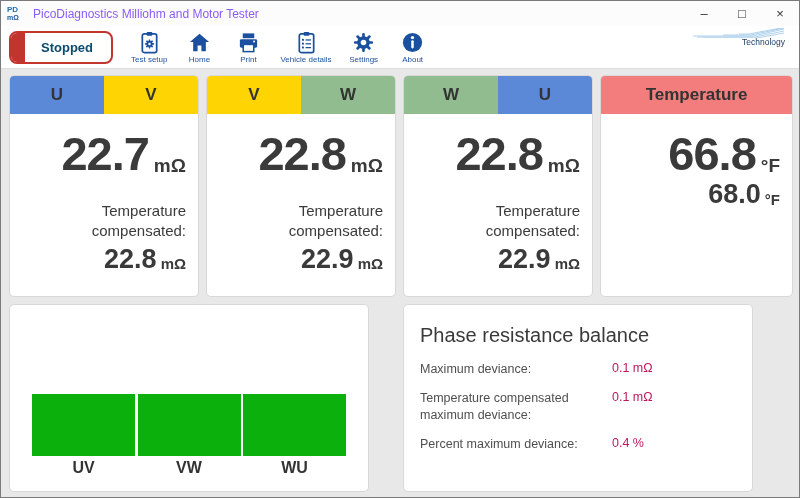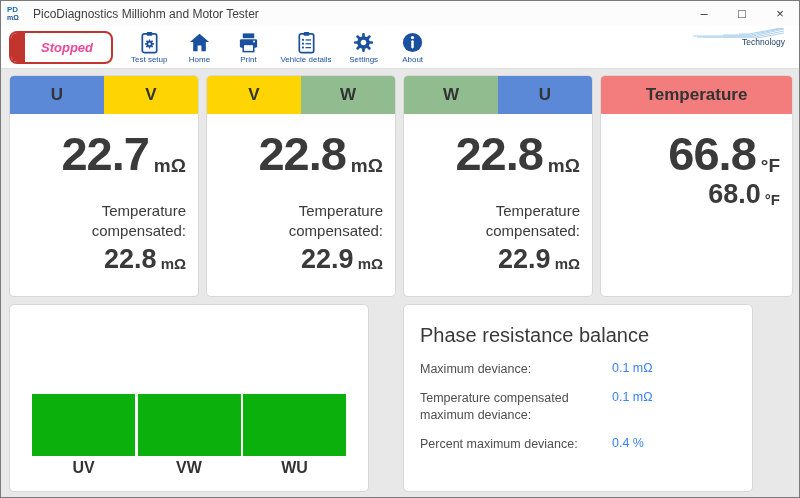--- a/index.html
+++ b/index.html
@@ -4,29 +4,29 @@
 <style>
   * { margin:0; padding:0; box-sizing:border-box; }
   html,body { width:800px; height:498px; font-family:"Liberation Sans", sans-serif; }
   .window { position:relative; width:800px; height:498px; background:#e9e8e8; border:1px solid #7a7a7a; overflow:hidden; }
 
   
   .titlebar { position:absolute; top:0; left:0; right:0; height:25px; background:#fcfcfc; display:flex; align-items:center; }
   .app-icon { width:20px; height:18px; margin-left:6px; display:flex; flex-direction:column; justify-content:center; line-height:1; }
   .app-icon .t { font-size:8px; font-weight:bold; color:#1b6fb5; }
   .app-icon .b { font-size:7px; font-weight:bold; color:#1b509e; }
-  .title-text { font-size:12px; color:#404040; margin-left:6px; }
+  .title-text { font-size:12px; color:#8b5cf6; margin-left:6px; }
   .win-controls { margin-left:auto; display:flex; height:100%; }
   .win-btn { width:38px; height:100%; display:flex; align-items:center; justify-content:center; font-size:13px; color:#333; cursor:default; }
 
   
   .toolbar { position:absolute; top:25px; left:0; right:0; height:43px; background:#ffffff; border-bottom:1px solid #dedede; display:flex; align-items:center; }
   .stopped-btn { position:relative; margin-left:8px; width:104px; height:33px; background:#fff; border:2px solid #c2342e; border-radius:8px; display:flex; align-items:center; justify-content:center; overflow:hidden; cursor:pointer; }
   .stopped-block { position:absolute; left:0; top:0; bottom:0; width:14px; background:#c2342e; }
-  .stopped-label { font-size:13px; font-weight:600; color:#ec4899; margin-left:12px;font-style:italic; }
+  .stopped-label { font-size:13px; font-weight:600; color:#0c4a6e; margin-left:12px; }
   .tool-items { display:flex; align-items:flex-start; margin-left:18px; gap:15px; }
   .tool-item { display:flex; flex-direction:column; align-items:center; cursor:pointer; min-width:34px; }
   .tool-item svg { width:23px; height:23px; display:block; }
   .tool-label { font-size:8px; color:#1b509e; margin-top:1px; white-space:nowrap; }
   .logo { position:absolute; right:10px; top:2px; width:100px; display:flex; flex-direction:column; align-items:center; }
   .logo-text { font-family:"DejaVu Serif", serif; font-weight:bold; font-size:25px; line-height:0.9; color:#1c3f66; letter-spacing:1px; }
   .logo-text sup { font-size:8px; }
   .logo-lines { width:92px; height:10px; }
   .logo-sub { font-size:8.5px; color:#1c3f66; align-self:flex-end; margin-right:4px; margin-top:-1px; }
 
@@ -60,21 +60,21 @@
 
   .chart-area { position:absolute; left:0; right:0; bottom:14px; display:flex; justify-content:space-between; padding:0 22px; }
   .bar-col { display:flex; flex-direction:column; align-items:center; }
   .bar-fill { width:103px; background:#0cb00c; }
   .bar-label { font-size:16px; color:#333; margin-top:3px; }
 
   .balance-title { font-size:20px; color:#3a3a3a; font-weight:400; }
   .balance-rows { margin-top:14px; }
   .balance-row { display:grid; grid-template-columns:192px auto; margin-bottom:12px; }
   .balance-label { font-size:12.5px; color:#4f4f4f; line-height:1.35; max-width:180px; }
-  .balance-value { font-size:12.5px; color:#3b82f6; }
+  .balance-value { font-size:12.5px; color:#be185d; }
 </style>
 </head>
 <body>
 
 <div class="window">
 
   <div class="titlebar">
     <div class="app-icon">
       <span class="t">PD</span>
       <span class="b">mΩ</span>

